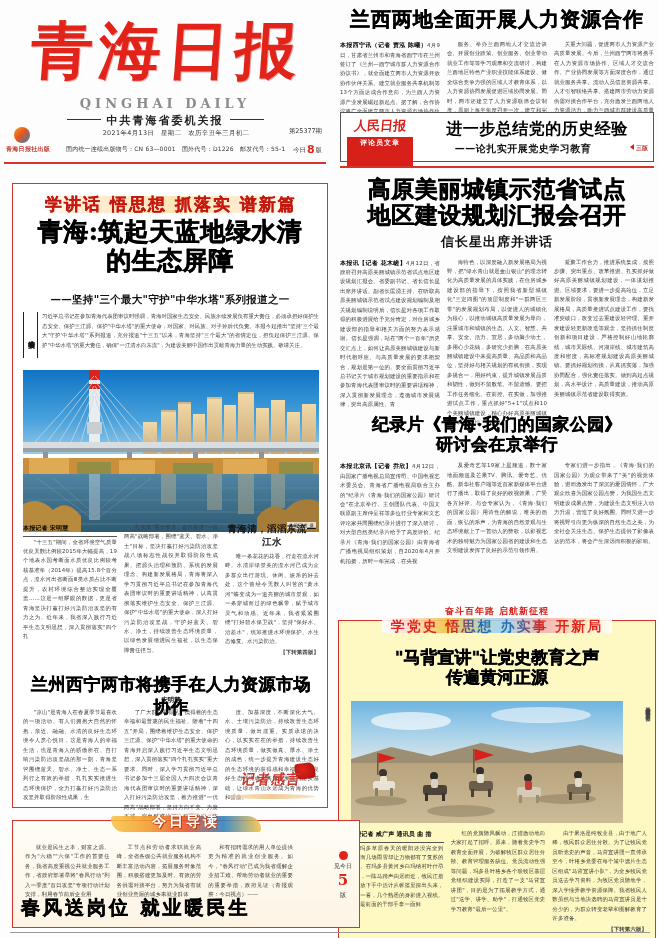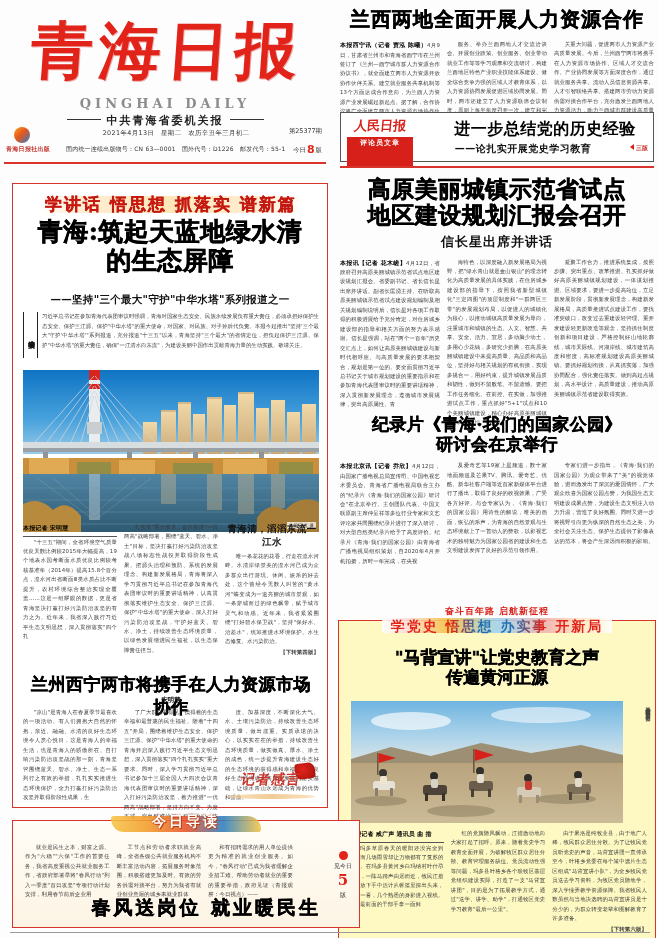--- a/index.html
+++ b/index.html
@@ -84,21 +84,21 @@
     position:absolute;left:6px;top:4px;width:66px;text-align:center;
     font-family:"DejaVu Serif","Liberation Serif",serif;font-weight:bold;
     font-size:13px;color:#d8201a;letter-spacing:0px;transform:skewX(-5deg);
   }
   .pd-tag{
     position:absolute;left:6px;top:24px;width:66px;height:29px;background:#d8201a;
     color:#fff;font-size:7px;font-weight:bold;text-align:center;line-height:13px;
     letter-spacing:1px;
   }
   .pd-head{
-    position:absolute;left:92px;top:6px;width:224px;text-align:center;
+    position:absolute;left:84px;top:6px;width:224px;text-align:center;
     font-family:"DejaVu Serif","Liberation Serif",serif;font-weight:bold;
     font-size:16px;color:#000;letter-spacing:.5px;
   }
   .pd-sub{
     position:absolute;left:84px;top:29px;width:196px;text-align:center;
     font-size:10px;font-weight:bold;color:#111;letter-spacing:.5px;
   }
   .pd-page{
     position:absolute;right:5px;top:31px;font-size:6px;color:#c4332b;font-weight:bold;
   }
@@ -276,21 +276,21 @@
   .tg-ribbon .t{
     position:absolute;left:0;top:3px;width:150px;text-align:center;z-index:3;
     font-family:"DejaVu Serif","Liberation Serif",serif;font-weight:bold;
     font-size:14px;color:#ffffff;letter-spacing:3px;
     text-shadow:0 0 2px #b3350f,1px 1px 0 #c0400f;
   }
   .tg-cols{position:absolute;left:12px;top:22px;width:268px;display:flex;gap:7px;}
   .tg-cols .col{flex:1;}
   .tg-cols .ptext{font-family:"DejaVu Serif","Liberation Serif",serif;}
   .tg-head{
-    position:absolute;left:8px;bottom:6px;width:300px;text-align:right;
+    position:absolute;left:8px;bottom:6px;width:300px;text-align:left;
     font-family:"DejaVu Serif","Liberation Serif",serif;font-weight:bold;
     font-size:19px;color:#000;letter-spacing:3px;-webkit-text-stroke:.5px #000;
   }
   .tg-page{
     position:absolute;right:5px;top:30px;width:22px;text-align:center;
     font-size:6px;color:#333;line-height:1.4;
   }
   .tg-page .dot{
     width:9px;height:9px;border-radius:50%;background:#e2231a;margin:0 auto 2px;
   }

